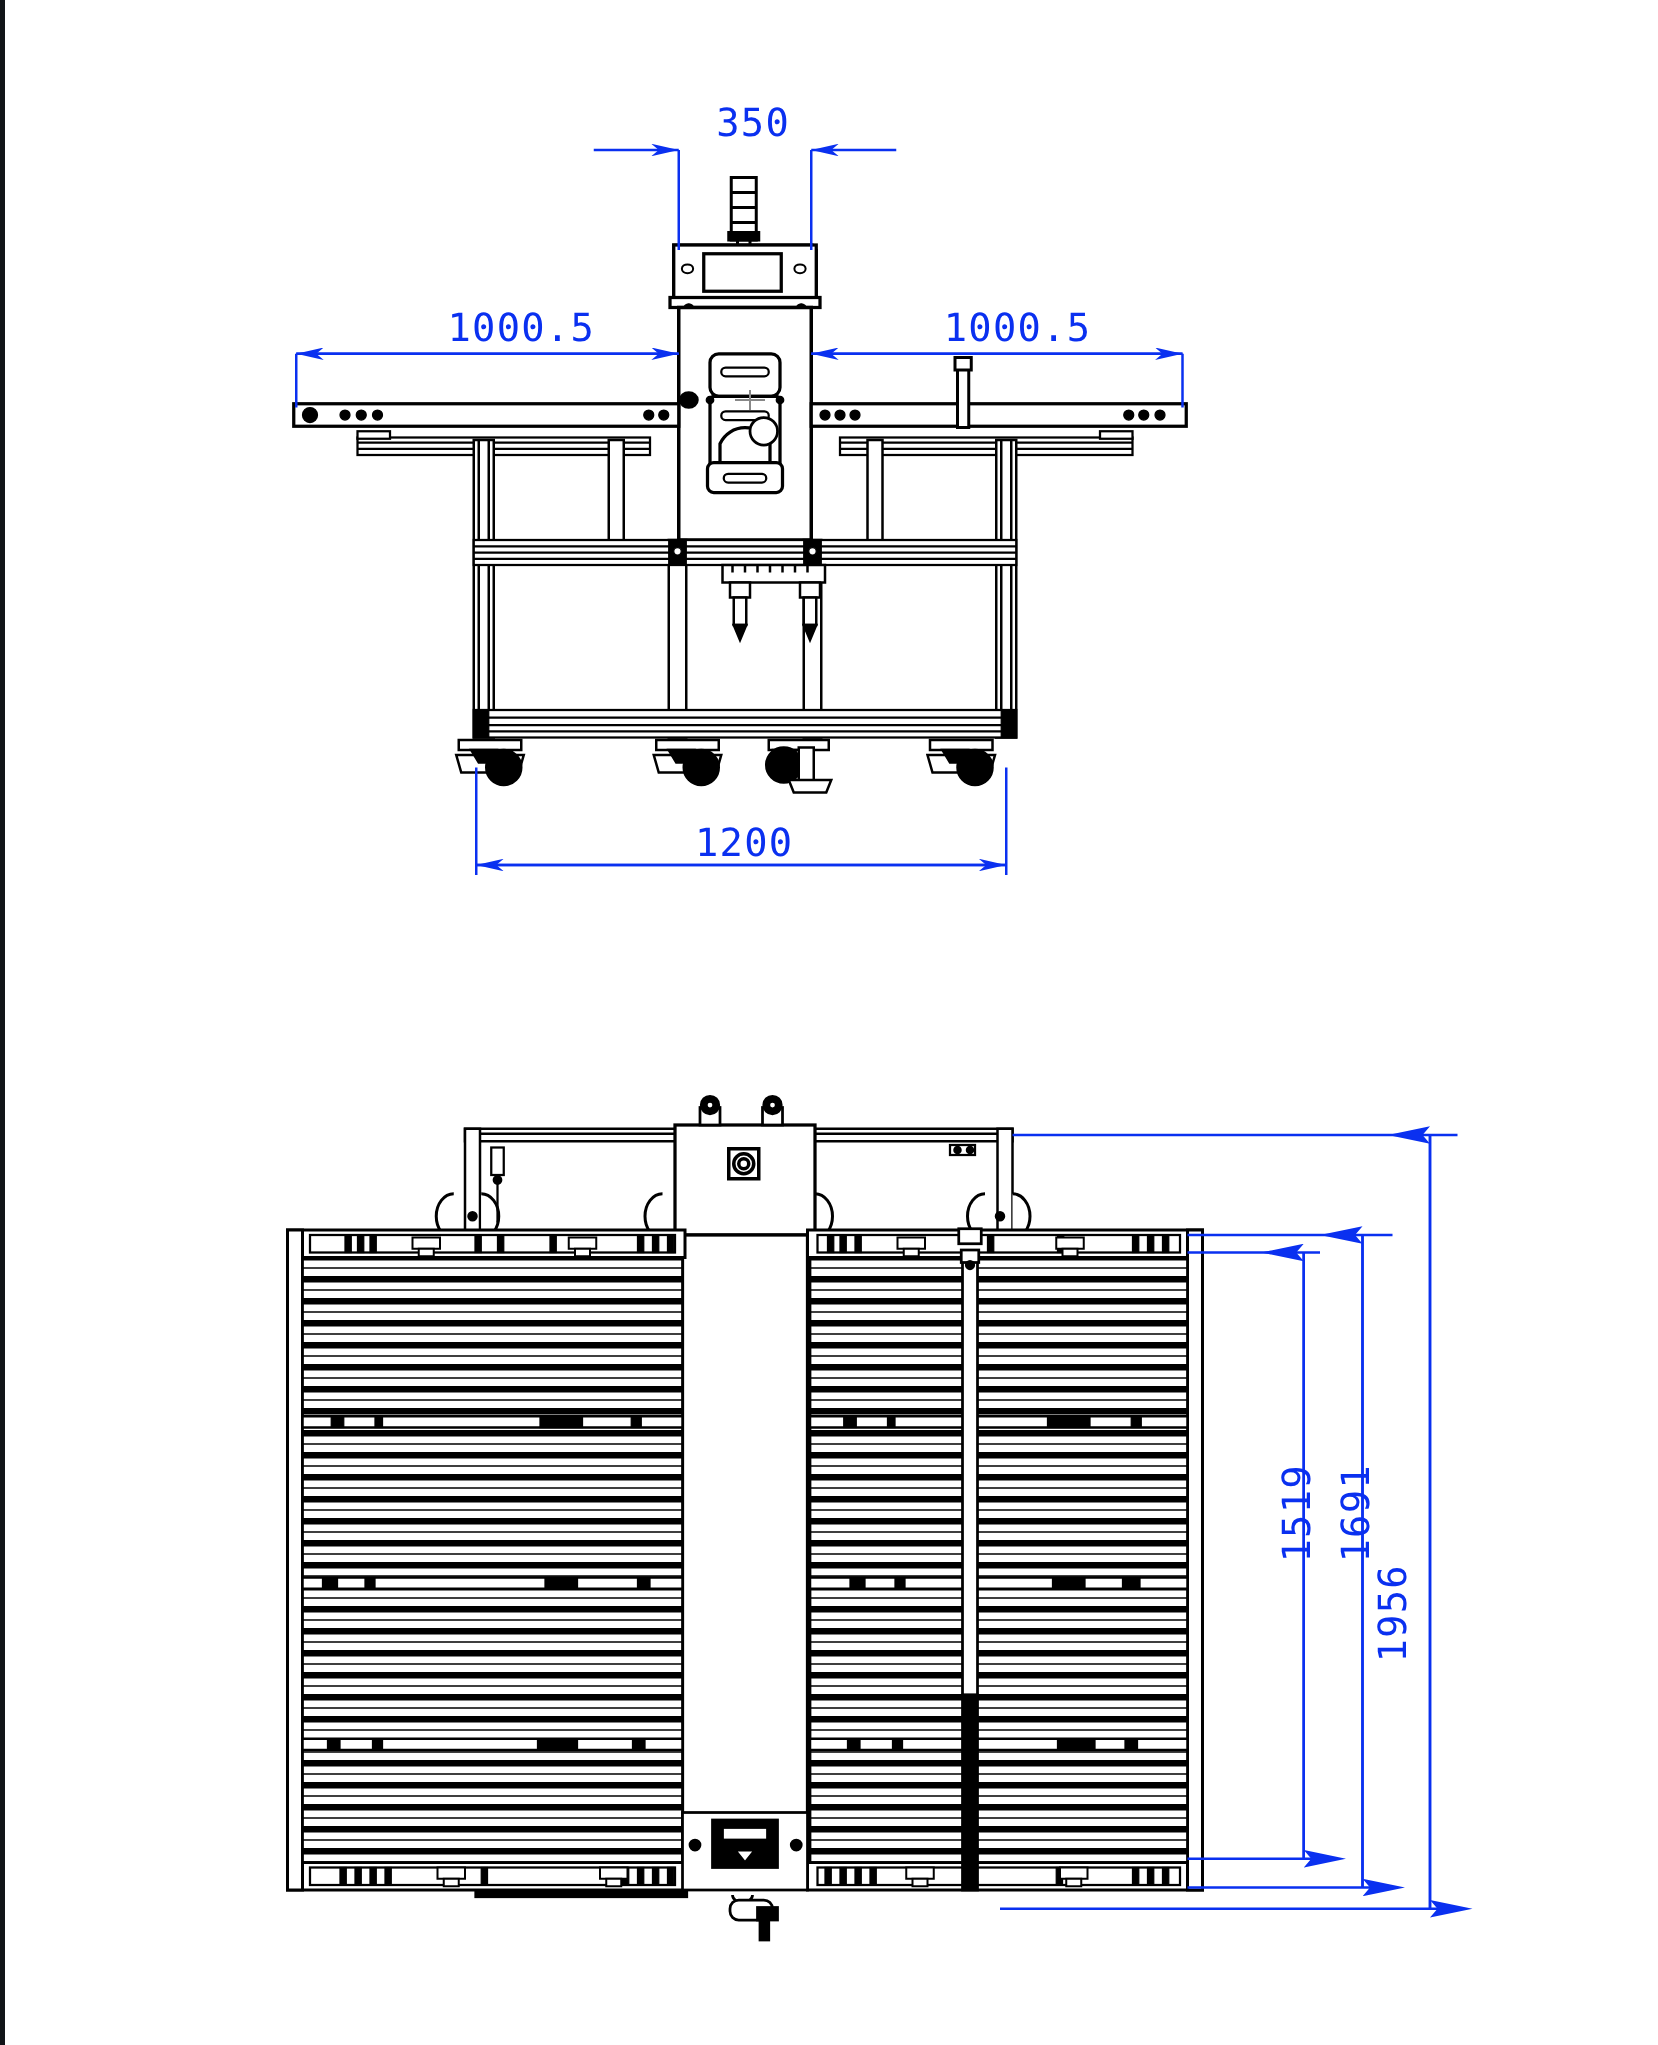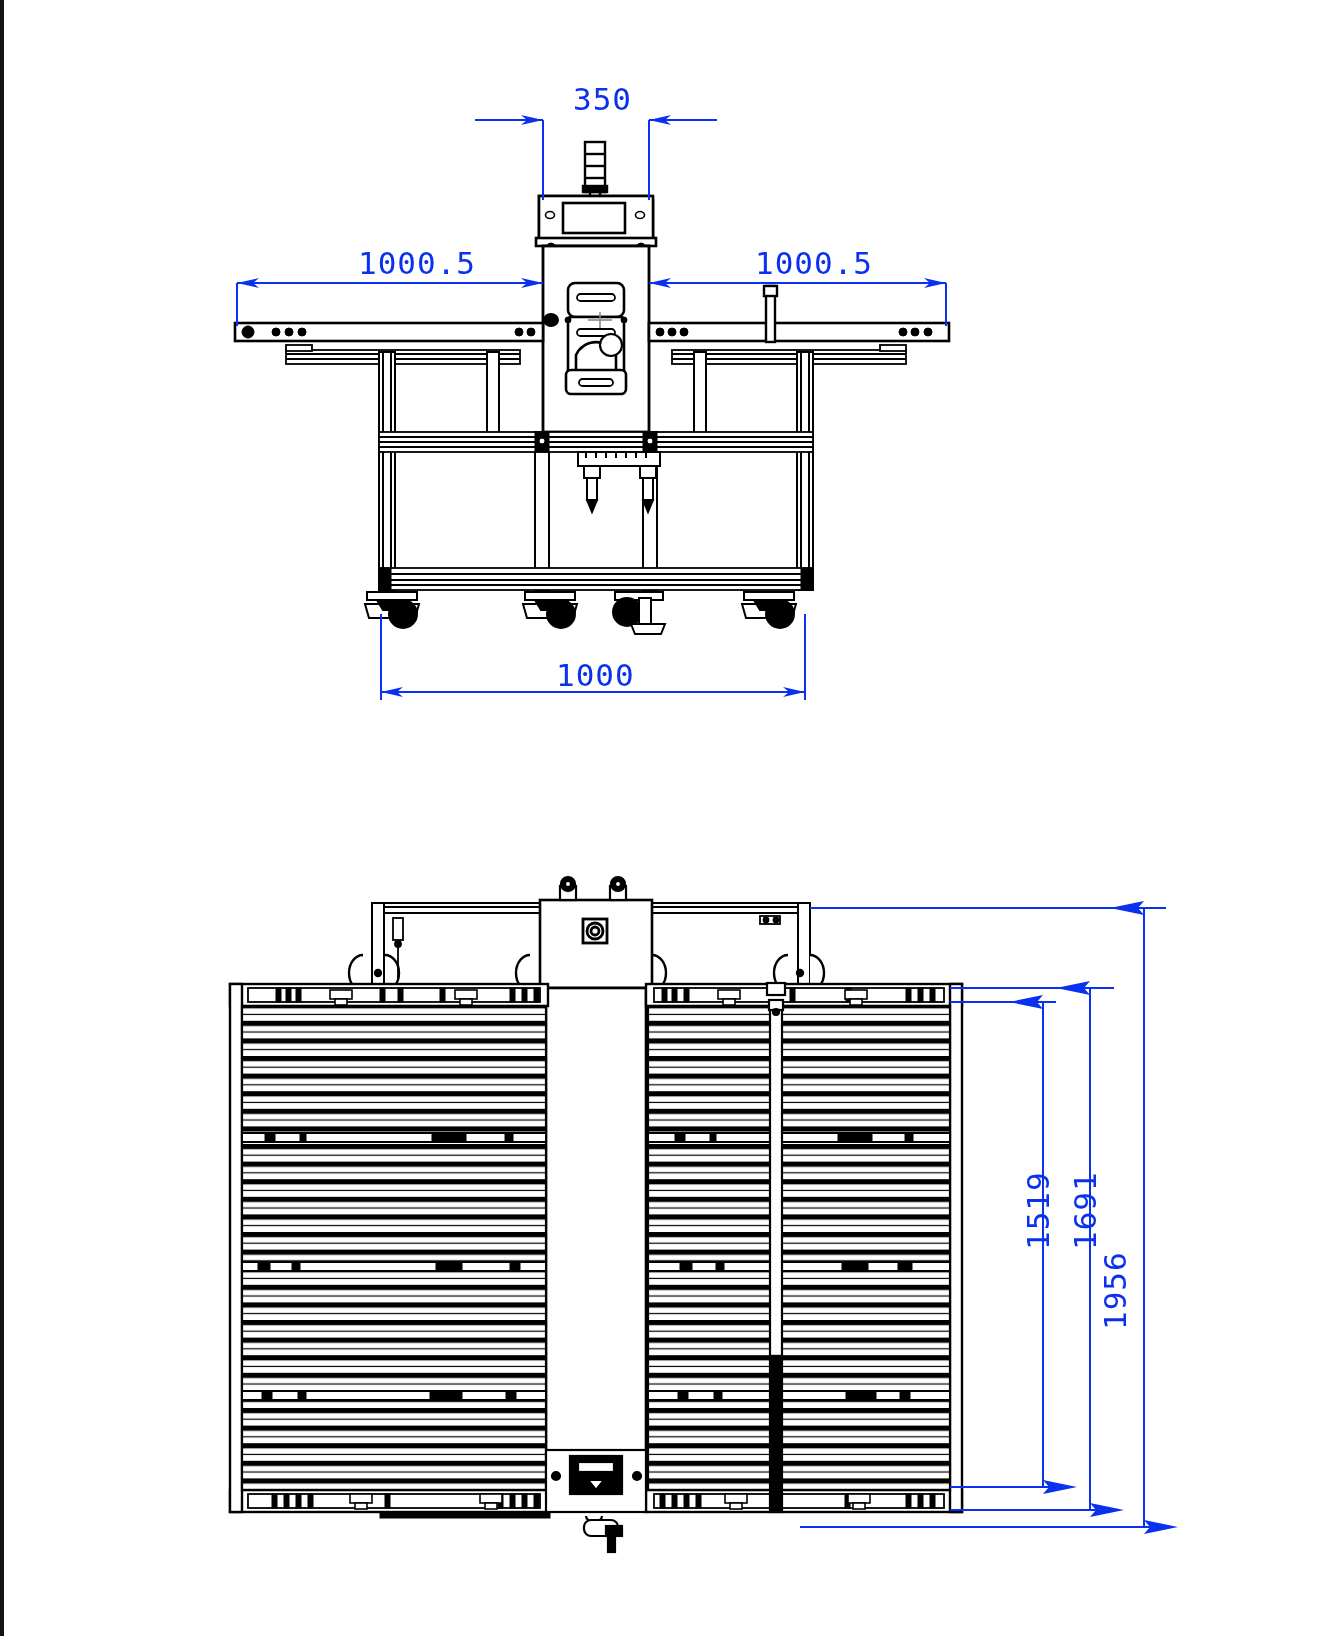--- a/index.html
+++ b/index.html
@@ -511,21 +511,21 @@
       <line x1="1144" y1="908" x2="1144" y2="1527" marker-end="url(#arrDn)"></line>
     </g>
   </svg>
 
   <div class="dim-text" style="left:573px; top:84px;">350</div>
 
   <div class="dim-text" style="left:358px; top:248px;">1000.5</div>
 
   <div class="dim-text" style="left:755px; top:248px;">1000.5</div>
 
-  <div class="dim-text" style="left:556px; top:660px;">1000</div>
+  <div class="dim-text" style="left:556px; top:660px;">1200</div>
 
   <div class="dim-text vert" style="left:1023px; top:1250px;">1519</div>
 
   <div class="dim-text vert" style="left:1070px; top:1250px;">1691</div>
 
   <div class="dim-text vert" style="left:1100px; top:1330px;">1956</div>
 
 </div>
 
 </body></html>

